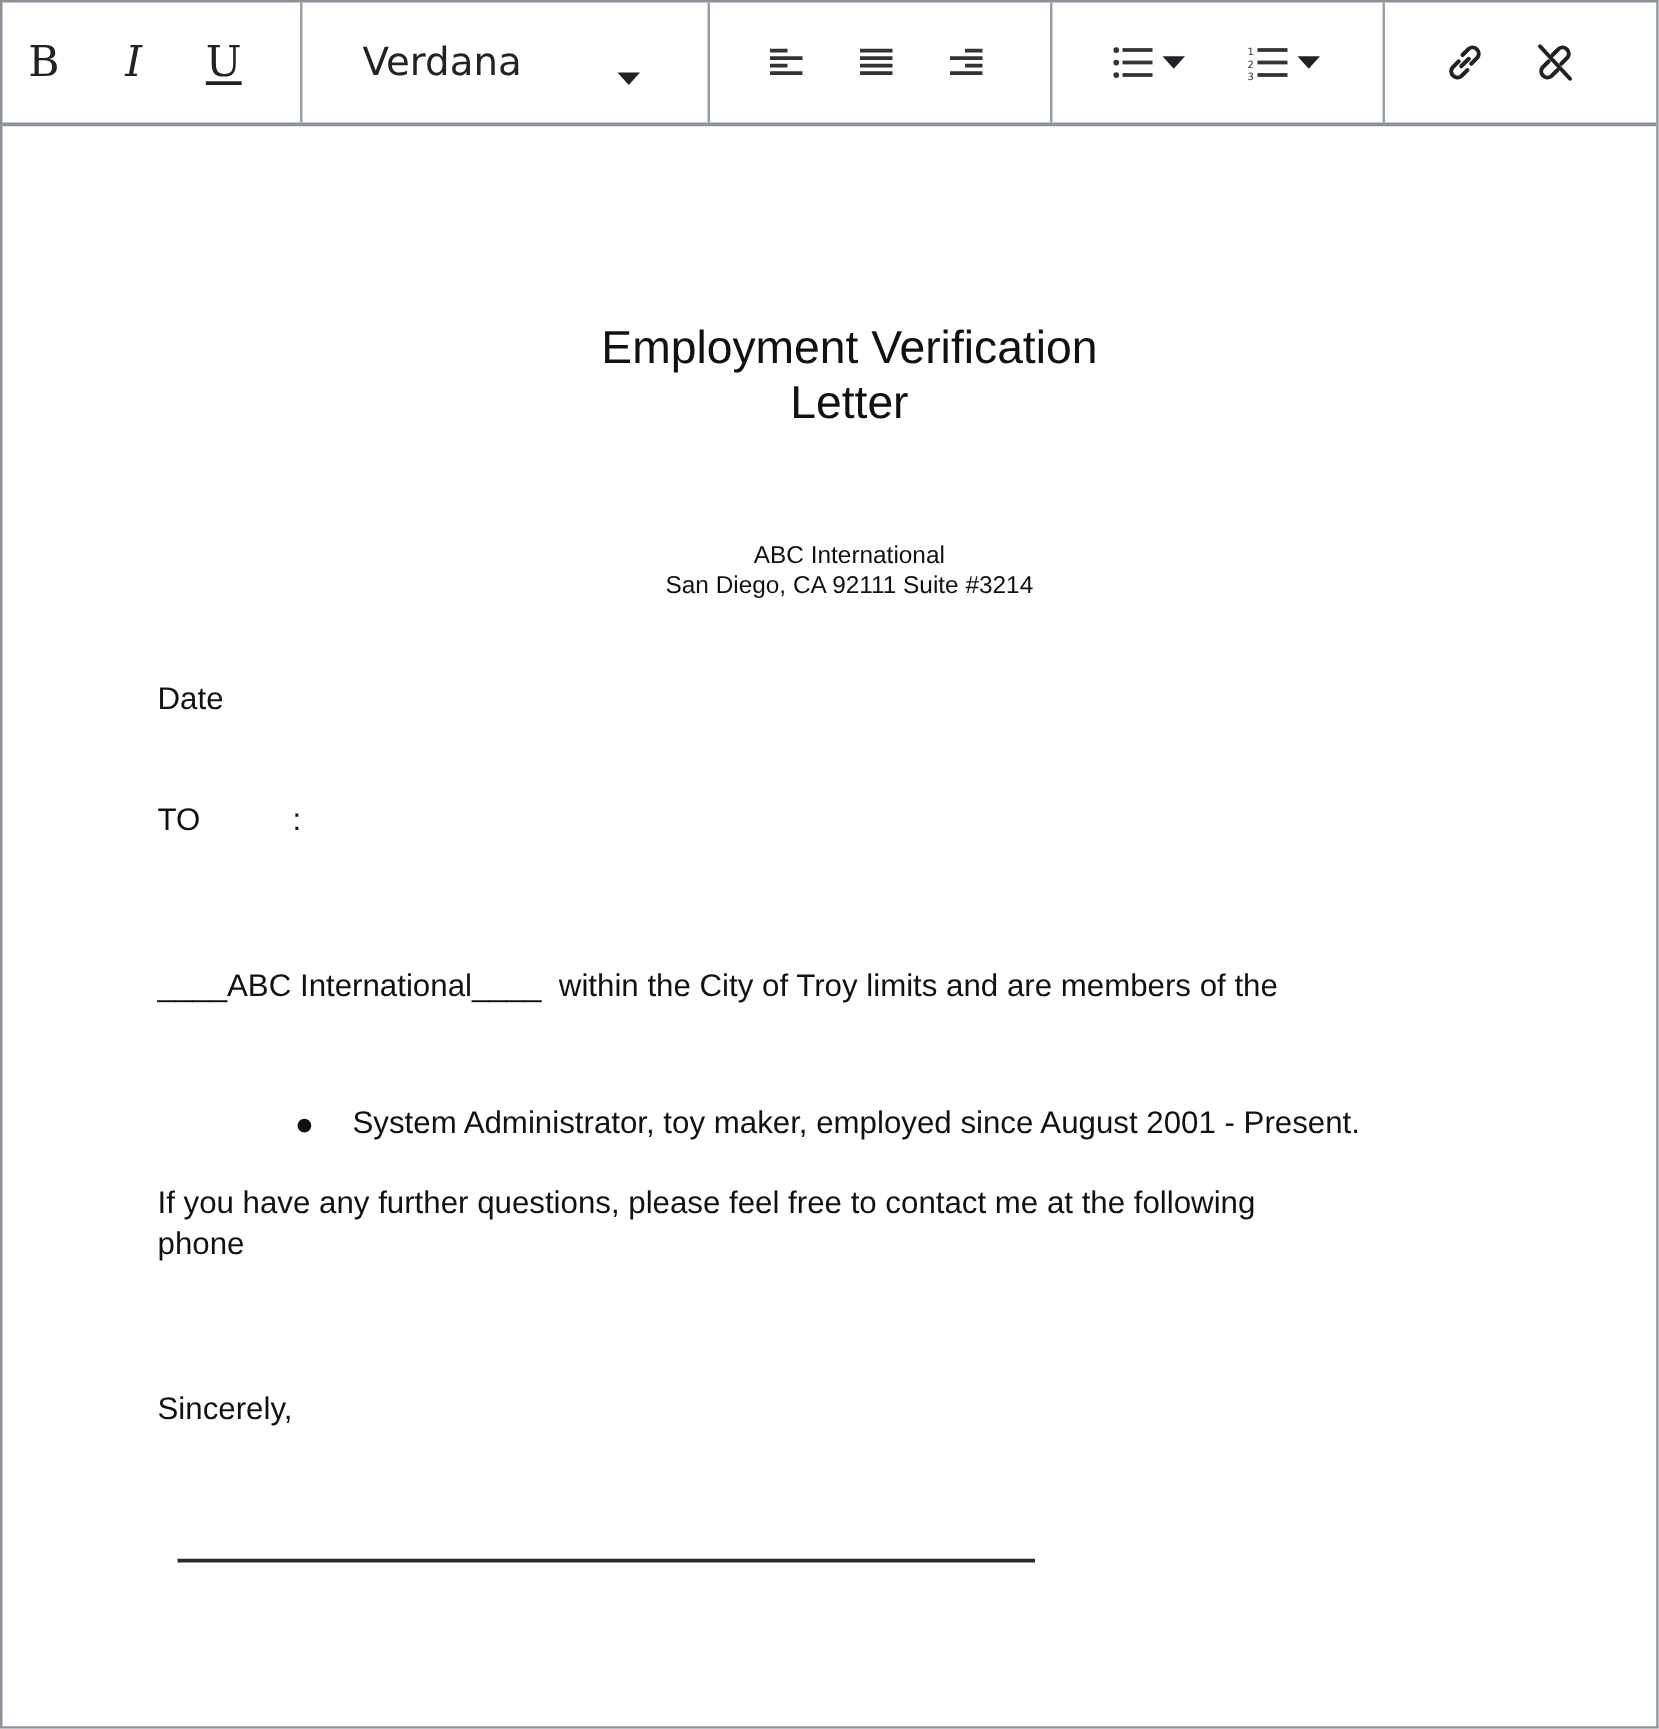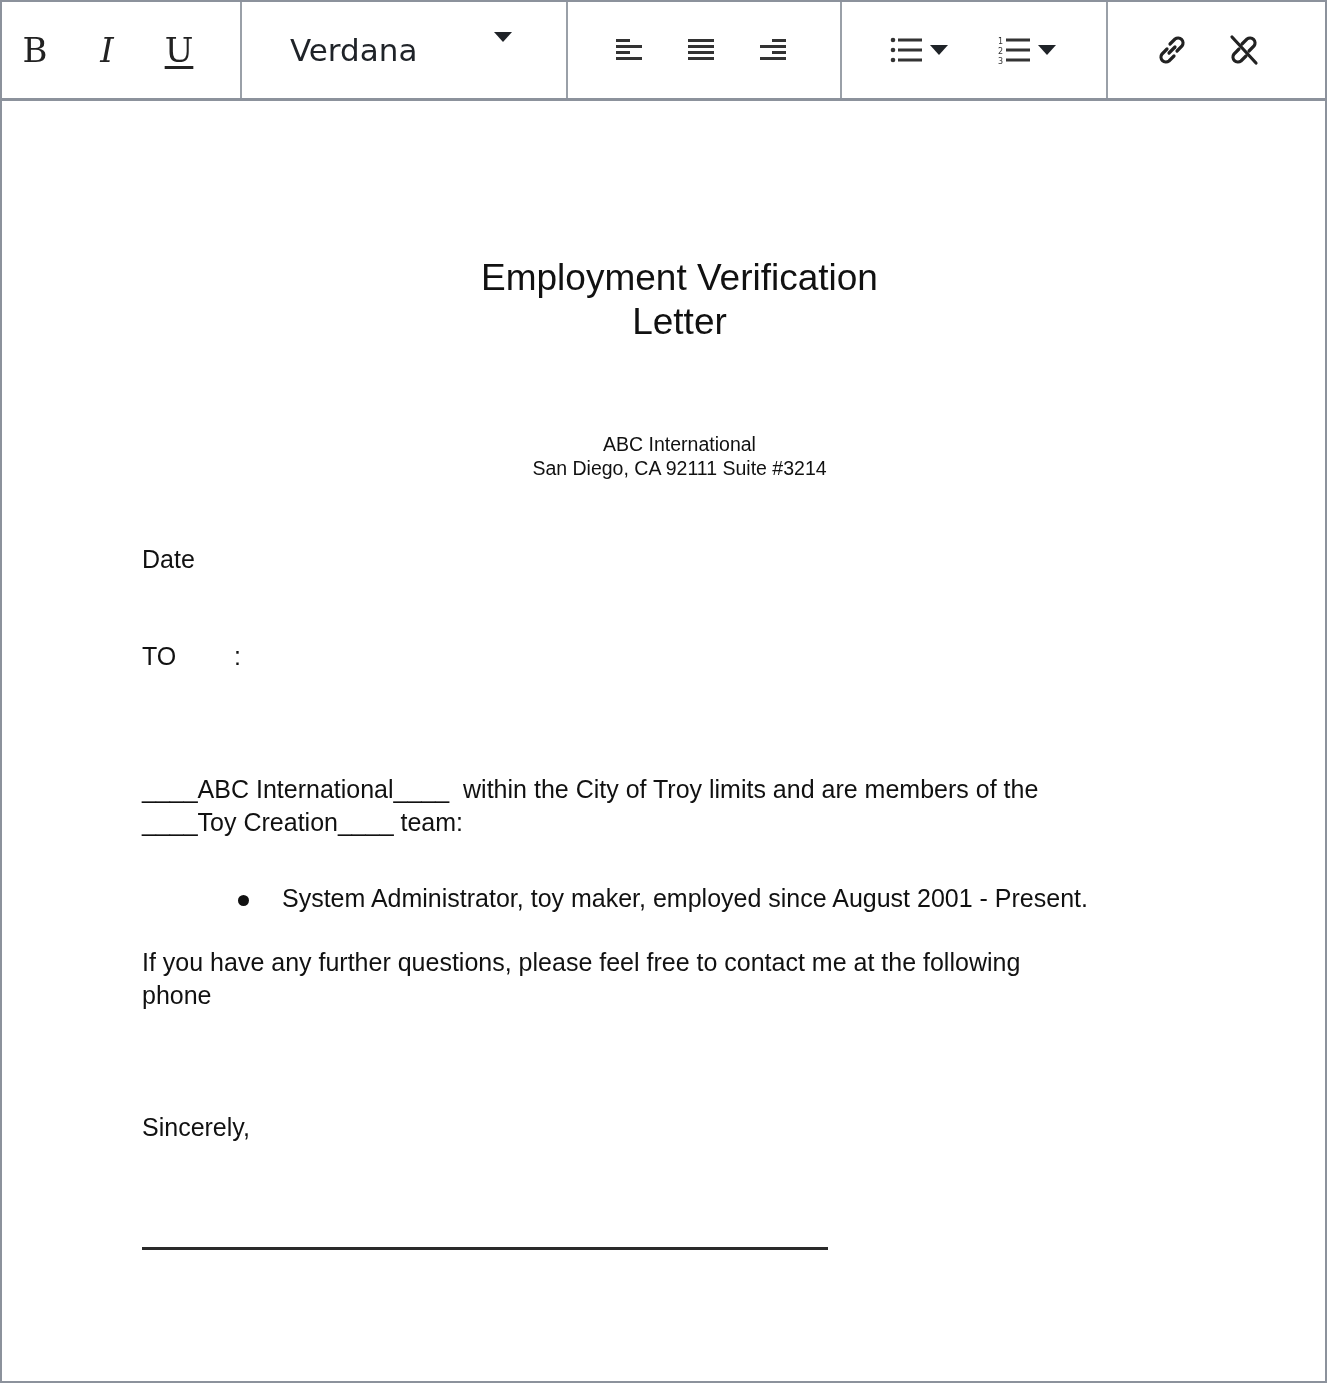--- a/index.html
+++ b/index.html
@@ -15,35 +15,35 @@
   .group { height: 96px; display: flex; align-items: center; border-right: 2px solid #9aa0a8; box-sizing: border-box; }
   .g1 { width: 240px; padding-left: 18px; }
   .g2 { width: 326px; padding-left: 48px; }
   .g3 { width: 274px; padding-left: 46px; }
   .g4 { width: 266px; padding-left: 46px; }
   .g5 { flex: 1; border-right: none; padding-left: 46px; }
   .tb-btn { display: flex; align-items: center; justify-content: center; cursor: pointer; color: #222; }
   .fmt { width: 30px; height: 40px; margin-right: 42px; font-family: "DejaVu Serif", serif; font-size: 34px; color: #222; }
   .fmt.i { font-style: italic; }
   .fmt.u { text-decoration: underline; text-underline-offset: 4px; }
-  .font-select { display: flex; align-items: flex-start; cursor: pointer; }
+  .font-select { display: flex; align-items: flex-end; cursor: pointer; }
   .font-name { font-family: "DejaVu Sans", sans-serif; font-size: 31px; color: #1f2328; width: 204px; }
   .caret { width: 0; height: 0; border-left: 9px solid transparent; border-right: 9px solid transparent; border-top: 10px solid #1f2328; }
   .align { width: 30px; height: 30px; margin-right: 42px; }
   .list { width: 62px; height: 30px; margin-right: 46px; display: flex; align-items: center; }
   .list .caret { margin-left: 6px; }
   .link { width: 36px; height: 36px; margin-right: 36px; }
 
   .doc {
     position: absolute; left: 0; top: 100px; width: 1171px; height: 1279px;
     font-family: "Liberation Sans", sans-serif; color: #111;
   }
   .title { position: absolute; left: 0; width: 1355px; text-align: center; top: 154px; font-size: 37px; line-height: 44px; color: #111; }
   .company { position: absolute; left: 0; width: 1355px; text-align: center; top: 330px; font-size: 19.5px; line-height: 24px; color: #111; }
-  .t { position: absolute; left: 140px; font-size: 25px; line-height: 33px; color: #111; white-space: pre; }
+  .t { position: absolute; left: 124px; font-size: 25px; line-height: 33px; color: #111; white-space: pre; }
   .bullet-dot { position: absolute; left: 236px; top: 793px; width: 11px; height: 11px; border-radius: 50%; background: #111; }
   .cursor-mark { display: inline-block; width: 24px; height: 3px; background: #3b66d4; vertical-align: -6px; margin-left: -24px; margin-right: 0; position: relative; }
   .sig-line { position: absolute; left: 140px; top: 1145px; width: 686px; height: 3px; background: #2a2a2a; }
 </style>
 </head>
 <body>
 
 <div class="editor">
   <div class="toolbar">
     <div class="group g1">
@@ -139,21 +139,20 @@
     <div class="company">
       <div>ABC International</div>
       <div>San Diego, CA 92111 Suite #3214</div>
     </div>
 
     <div class="t" style="top:441px">Date</div>
     <div class="t" style="top:538px">TO</div>
     <div class="t" style="top:538px; left:232px">:</div>
 
     <div class="t" style="top:671px">____ABC International____  within the City of Troy limits and are members of the</div>
-    <div class="t" style="top:704px">____Toy Creation____ team:</div>
 
     <div class="bullet-dot"></div>
     <div class="t" style="top:780px; left:280px">System Administrator, toy maker, employed since August 2001 - Present.</div>
 
     <div class="t" style="top:844px">If you have any further questions, please feel free to contact me at the following</div>
     <div class="t" style="top:877px">phone</div>
 
     <div class="t" style="top:1009px">Sincerely,</div>
     <div class="sig-line"></div>
   </div>

